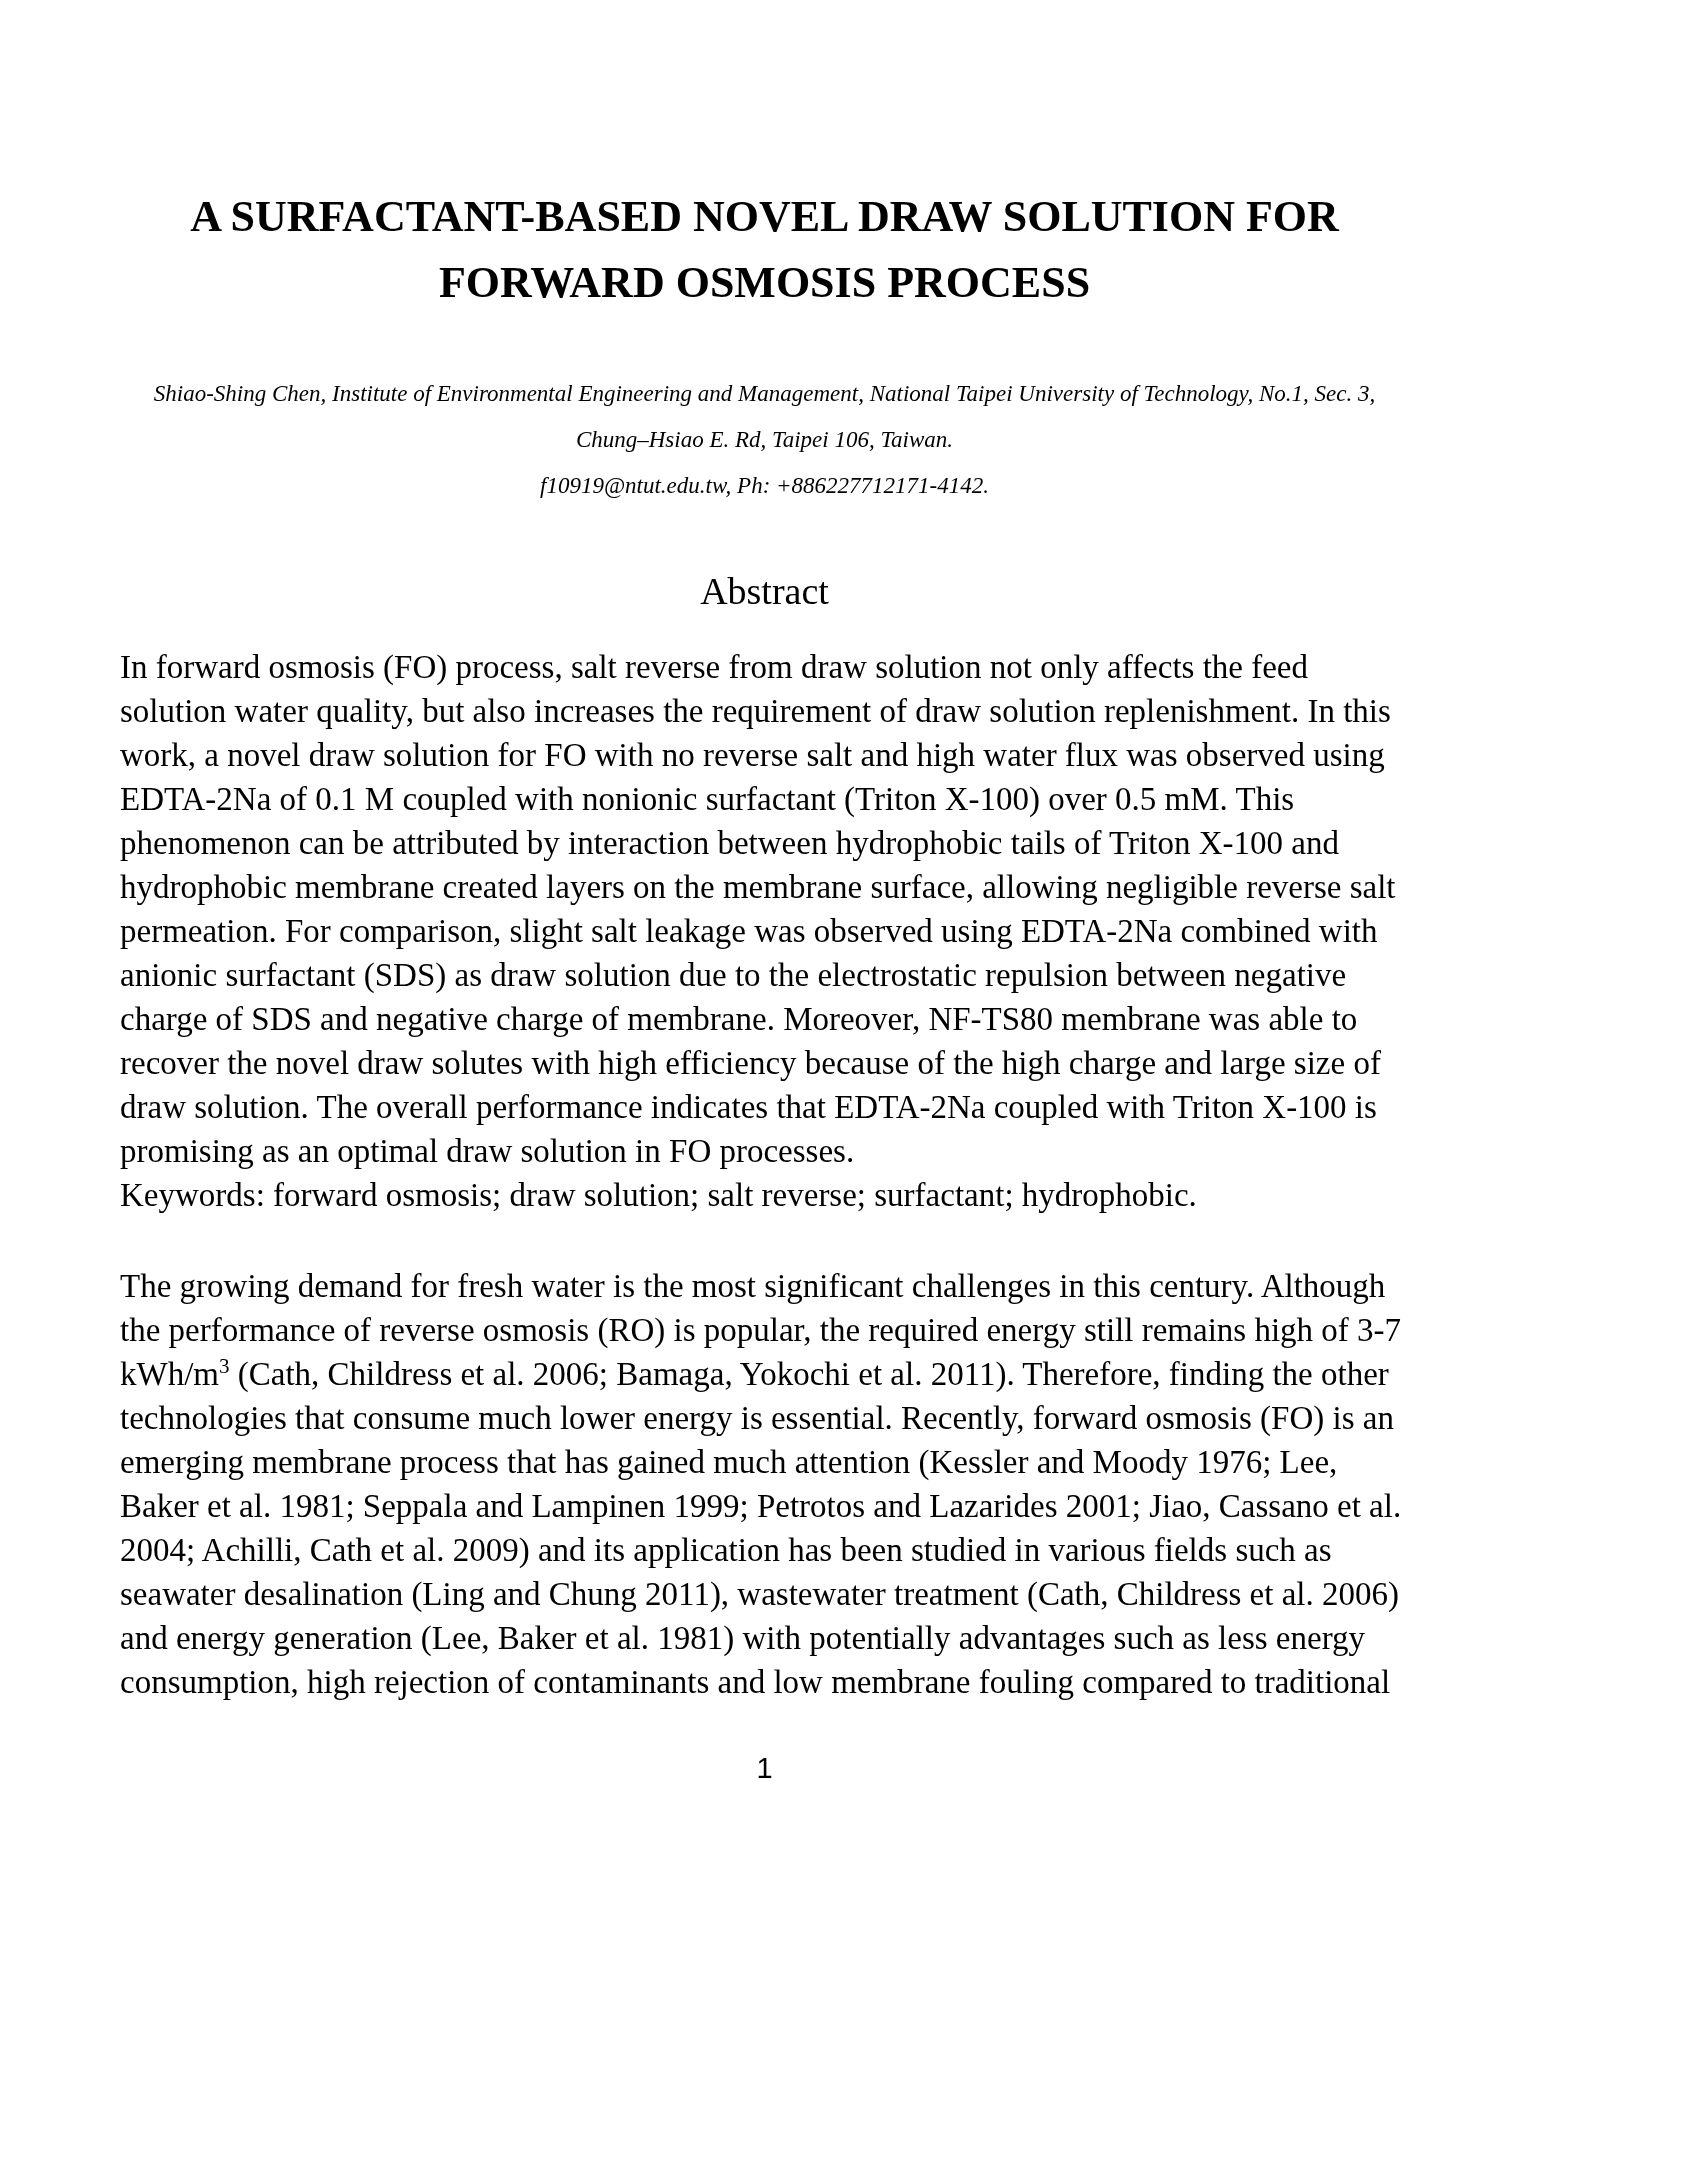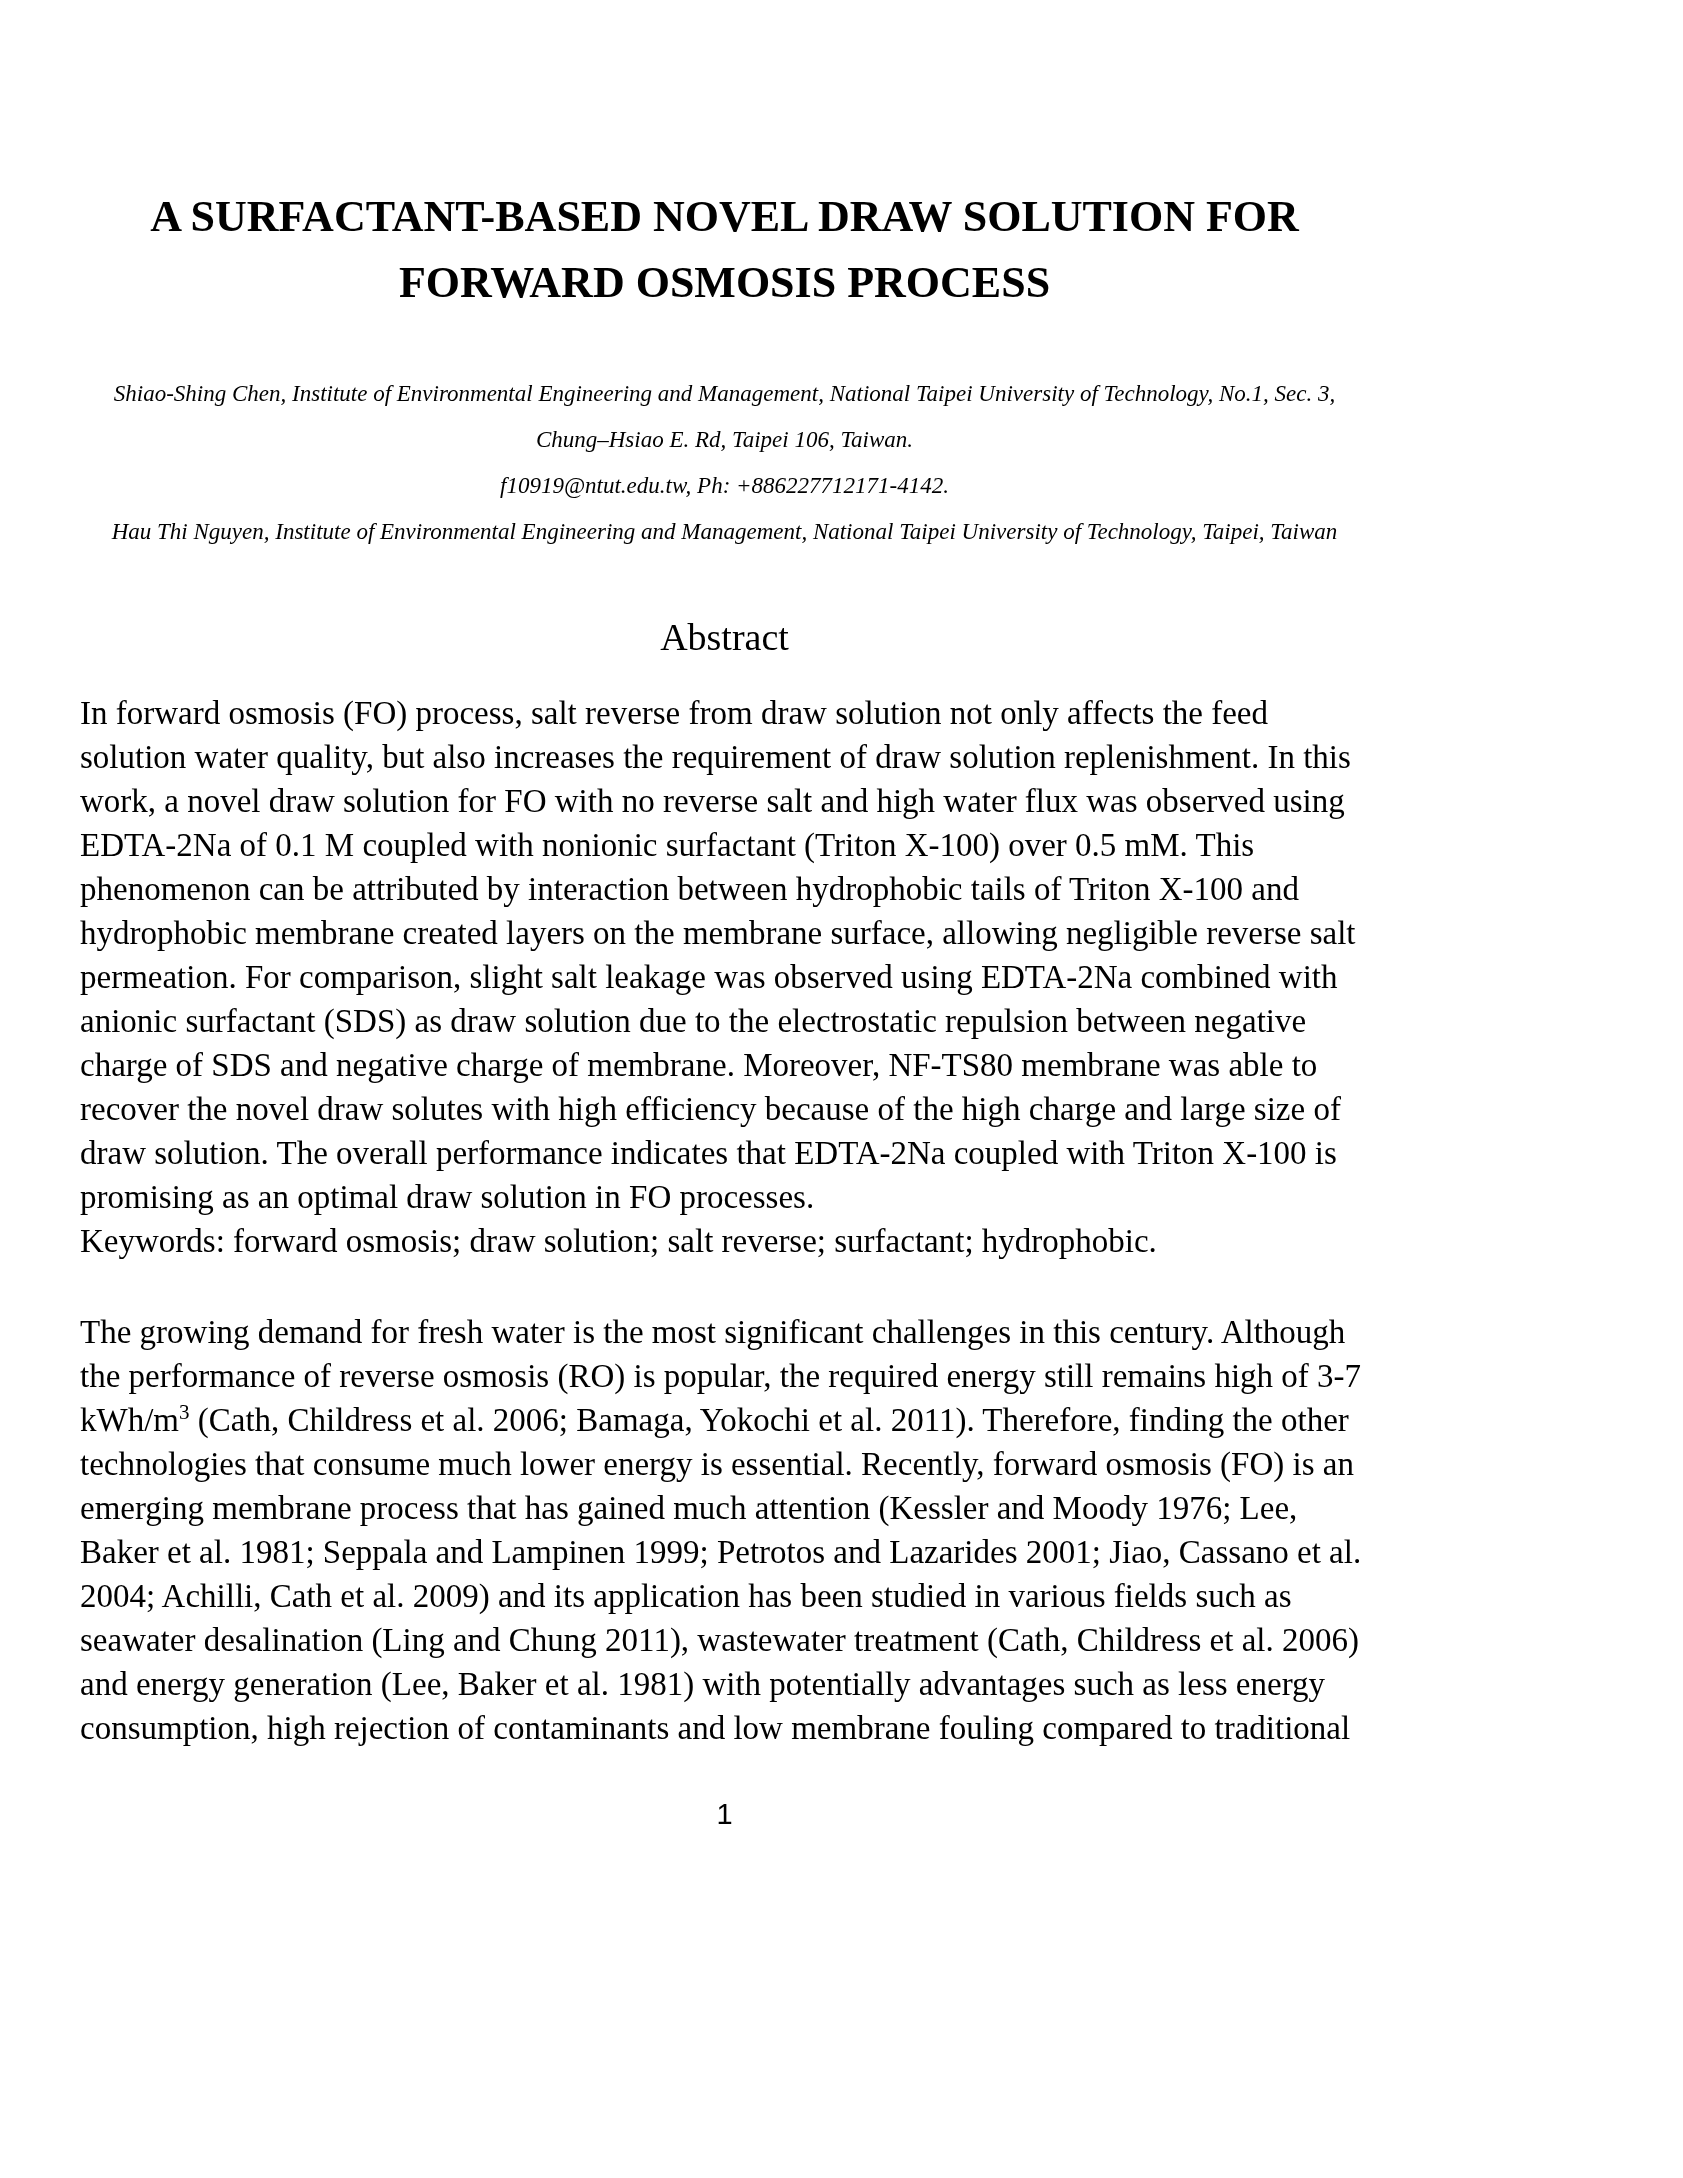--- a/index.html
+++ b/index.html
@@ -10,21 +10,21 @@
   body {
     width: 1683px;
     min-height: 2178px;
     color: #000000;
     font-family: "Liberation Serif", "DejaVu Serif", serif;
   }
   .page {
     box-sizing: border-box;
     width: 1683px;
     min-height: 2178px;
-    padding: 184px 198px 40px 80px;
+    padding: 184px 198px 40px 120px;
     background: #ffffff;
   }
   .paper-title {
     width: 1289px;
     text-align: center;
     font-size: 44px;
     line-height: 66px;
     font-weight: bold;
     margin: 0;
   }
@@ -76,21 +76,20 @@
 </head>
 <body>
 
 <div class="page">
 
   <h1 class="paper-title">A SURFACTANT-BASED NOVEL DRAW SOLUTION FOR FORWARD OSMOSIS PROCESS</h1>
 
   <div class="authors">
     <p>Shiao-Shing Chen, Institute of Environmental Engineering and Management, National Taipei University of Technology, No.1, Sec. 3, Chung–Hsiao E. Rd, Taipei 106, Taiwan.</p>
     <p>f10919@ntut.edu.tw, Ph: +886227712171-4142.</p>
-    <p>Hau Thi Nguyen, Institute of Environmental Engineering and Management, National Taipei University of Technology, Taipei, Taiwan</p>
   </div>
 
   <h2 class="section-heading abstract-heading">Abstract</h2>
 
   <p class="body-par abstract-body">In forward osmosis (FO) process, salt reverse from draw solution not only affects the feed solution water quality, but also increases the requirement of draw solution replenishment. In this work, a novel draw solution for FO with no reverse salt and high water flux was observed using EDTA-2Na of 0.1 M coupled with nonionic surfactant (Triton X-100) over 0.5 mM. This phenomenon can be attributed by interaction between hydrophobic tails of Triton X-100 and hydrophobic membrane created layers on the membrane surface, allowing negligible reverse salt permeation. For comparison, slight salt leakage was observed using EDTA-2Na combined with anionic surfactant (SDS) as draw solution due to the electrostatic repulsion between negative charge of SDS and negative charge of membrane. Moreover, NF-TS80 membrane was able to recover the novel draw solutes with high efficiency because of the high charge and large size of draw solution. The overall performance indicates that EDTA-2Na coupled with Triton X-100 is promising as an optimal draw solution in FO processes.</p>
 
   <p class="body-par keywords-line">Keywords: forward osmosis; draw solution; salt reverse; surfactant; hydrophobic.</p>
 
 
   <p class="body-par introduction-body"><span>The growing demand for fresh water is the most significant challenges in this century. Although the performance of reverse osmosis (RO) is popular, the required energy still remains high of 3-7 kWh/m</span><span class="sup">3</span><span> (Cath, Childress et al. 2006; Bamaga, Yokochi et al. 2011). Therefore, finding the other technologies that consume much lower energy is essential. Recently, forward osmosis (FO) is an emerging membrane process that has gained much attention (Kessler and Moody 1976; Lee, Baker et al. 1981; Seppala and Lampinen 1999; Petrotos and Lazarides 2001; Jiao, Cassano et al. 2004; Achilli, Cath et al. 2009) and its application has been studied in various fields such as seawater desalination (Ling and Chung 2011), wastewater treatment (Cath, Childress et al. 2006) and energy generation (Lee, Baker et al. 1981) with potentially advantages such as less energy consumption, high rejection of contaminants and low membrane fouling compared to traditional</span></p>

